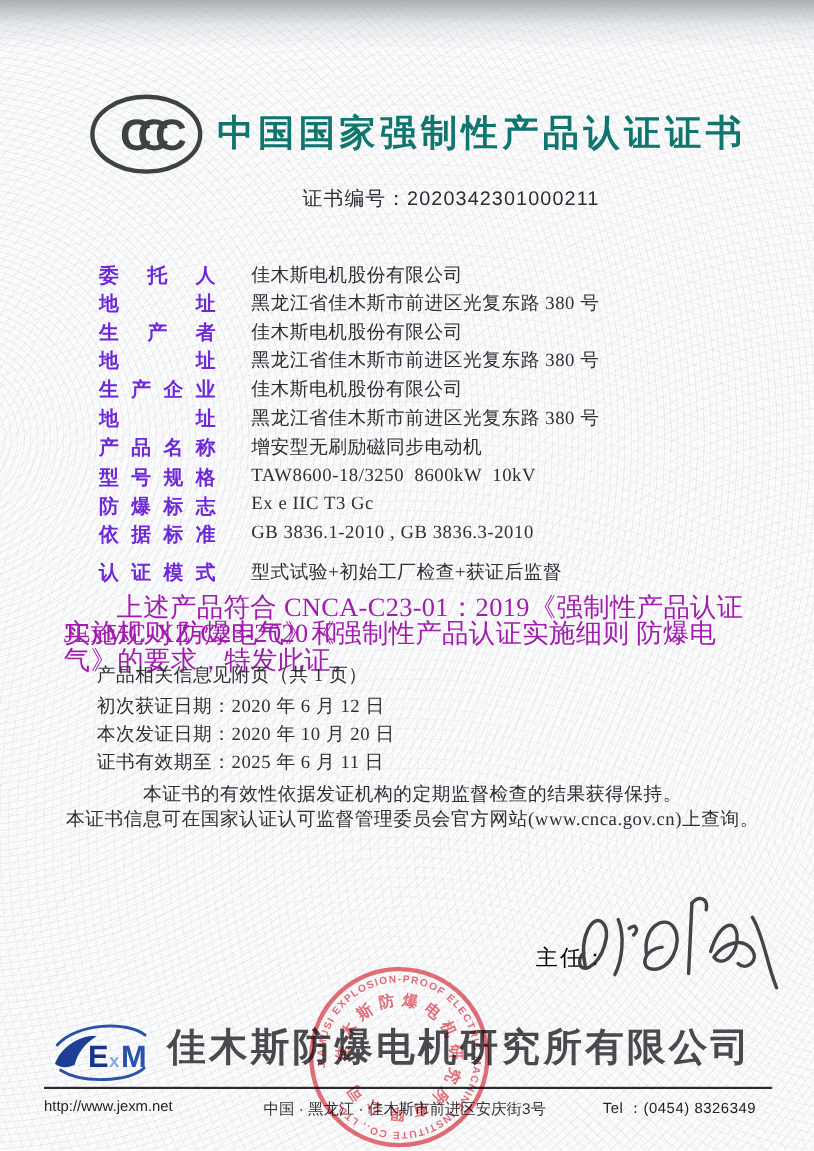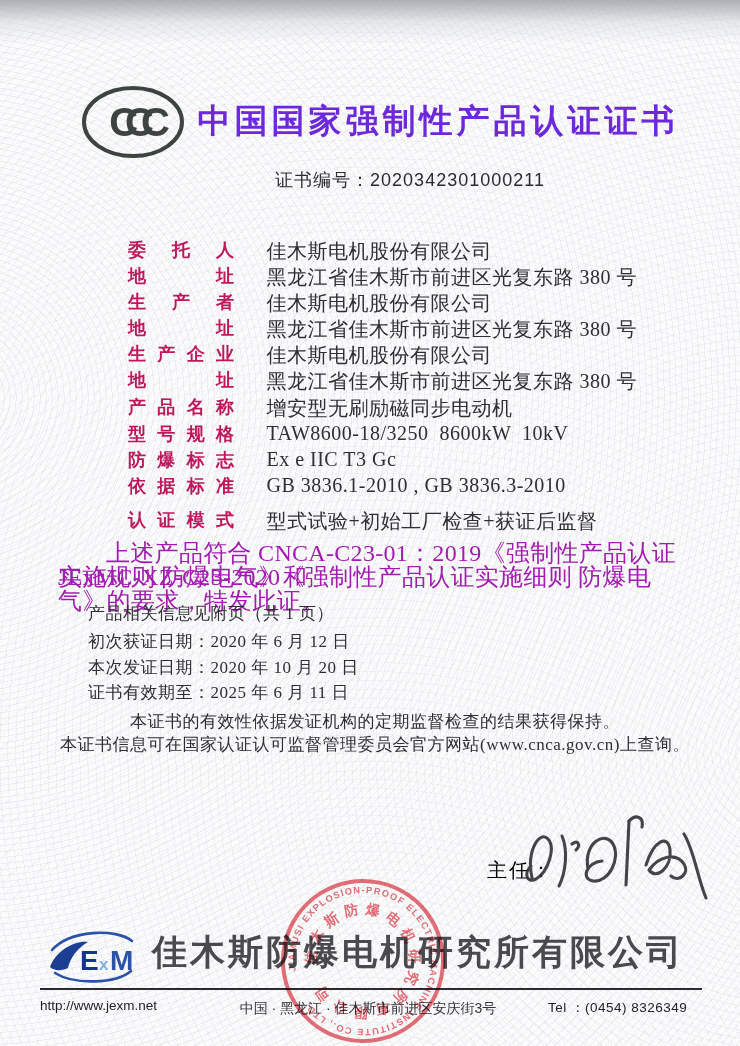--- a/index.html
+++ b/index.html
@@ -20,37 +20,36 @@
   
   .scan-edge-top{
     position:absolute;left:0;top:0;width:740px;height:44px;z-index:1;pointer-events:none;
     background:linear-gradient(to bottom, rgba(158,163,168,.85), rgba(205,208,212,.45) 50%, rgba(255,255,255,0));
   }
   .abs{position:absolute;}
   .z{z-index:2;}
 
   .title{
     left:192px;top:99px;width:492px;text-align:center;
-    font-size:33px;font-weight:600;letter-spacing:4px;color:#6d28d9;
+    font-size:33px;font-weight:600;letter-spacing:4px;color:#0f766e;
   }
   .certno{
     left:0;top:168px;width:732px;text-align:center;
     font-size:18px;color:#2b2b30;letter-spacing:1px;padding-left:44px;
   }
   .field-row{left:90px;width:600px;height:24px;}
   .field-label{
     display:inline-block;width:106px;vertical-align:top;
-    font-size:18px;font-weight:600;color:#be185d;
+    font-size:18px;font-weight:600;color:#6d28d9;
     text-align:justify;text-align-last:justify;
     font-family:"Liberation Serif",serif;
-    margin-left:38px;
   }
   .field-value{
     display:inline-block;margin-left:28px;vertical-align:top;
-    font-size:20px;color:#2e2e33;white-space:pre-wrap;
+    font-size:17px;color:#2e2e33;white-space:pre-wrap;
     font-family:"Liberation Serif",serif;letter-spacing:.5px;
   }
   .para{
     left:58px;width:634px;font-size:24px;line-height:24px;color:#a21caf;
     font-family:"Liberation Serif",serif;letter-spacing:.3px;
   }
   .indent{text-indent:2em;}
   .info-line{
     left:88px;width:620px;font-size:17px;color:#2e2e33;
     font-family:Liberation Serif, serif;letter-spacing:.5px;

